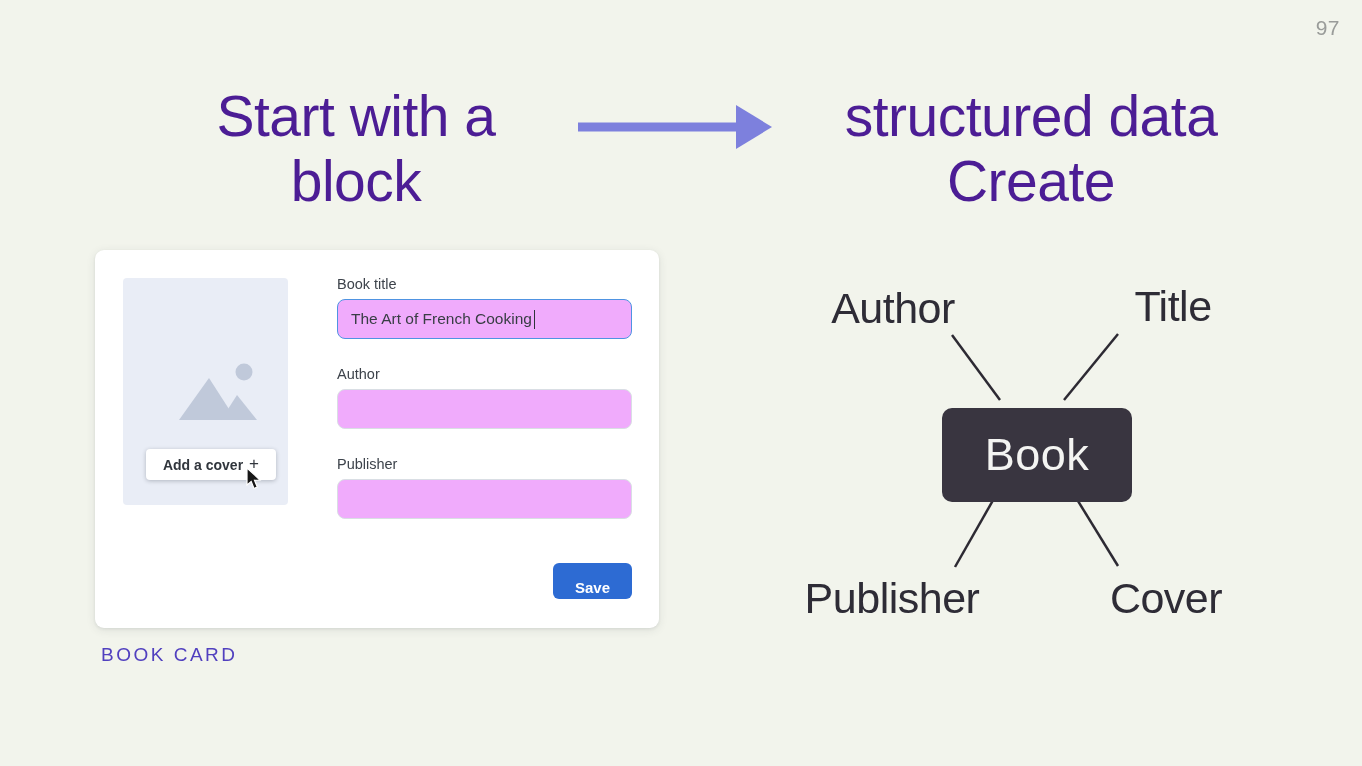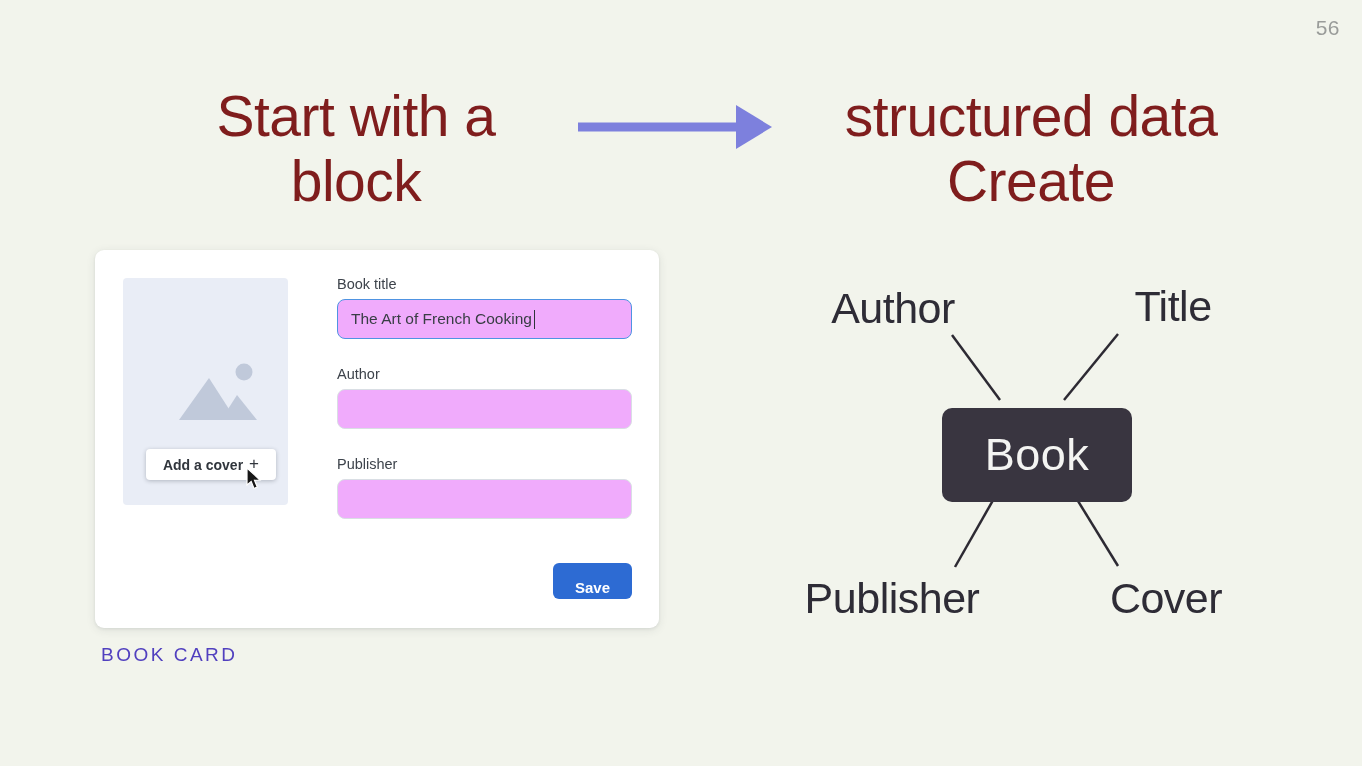--- a/index.html
+++ b/index.html
@@ -16,21 +16,21 @@
   }
   .page-number{
     position:absolute;top:16px;right:22px;
     font-size:21px;color:#9a9c9a;letter-spacing:.5px;
   }
   
   .heading{
     position:absolute;
     text-align:center;
     font-size:57px;line-height:65px;
-    color:#7f1d1d;font-weight:500;
+    color:#4c1d95;font-weight:500;
     letter-spacing:-0.5px;
   }
   .heading-left{left:96px;top:84px;width:520px;}
   .heading-right{left:781px;top:84px;width:500px;}
   
   .big-arrow{position:absolute;left:576px;top:103px;width:200px;height:48px;}
   
   .card{
     position:absolute;left:95px;top:250px;width:564px;height:378px;
     background:#ffffff;border-radius:9px;
@@ -99,21 +99,21 @@
   .lbl-author{left:893px;top:308px;}
   .lbl-title{left:1173px;top:306px;}
   .lbl-publisher{left:892px;top:598px;}
   .lbl-cover{left:1166px;top:598px;}
 </style>
 </head>
 <body>
 
 <div class="slide">
 
-  <div class="page-number">56</div>
+  <div class="page-number">97</div>
 
   <div class="heading heading-left">
     <div>Start with a</div>
     <div>block</div>
   </div>
 
   <svg class="big-arrow" viewBox="0 0 200 48">
     <rect x="2" y="19.5" width="163" height="9" fill="#7d80dd"></rect>
     <polygon points="160,2 196,24 160,46" fill="#7d80dd"></polygon>
   </svg>

